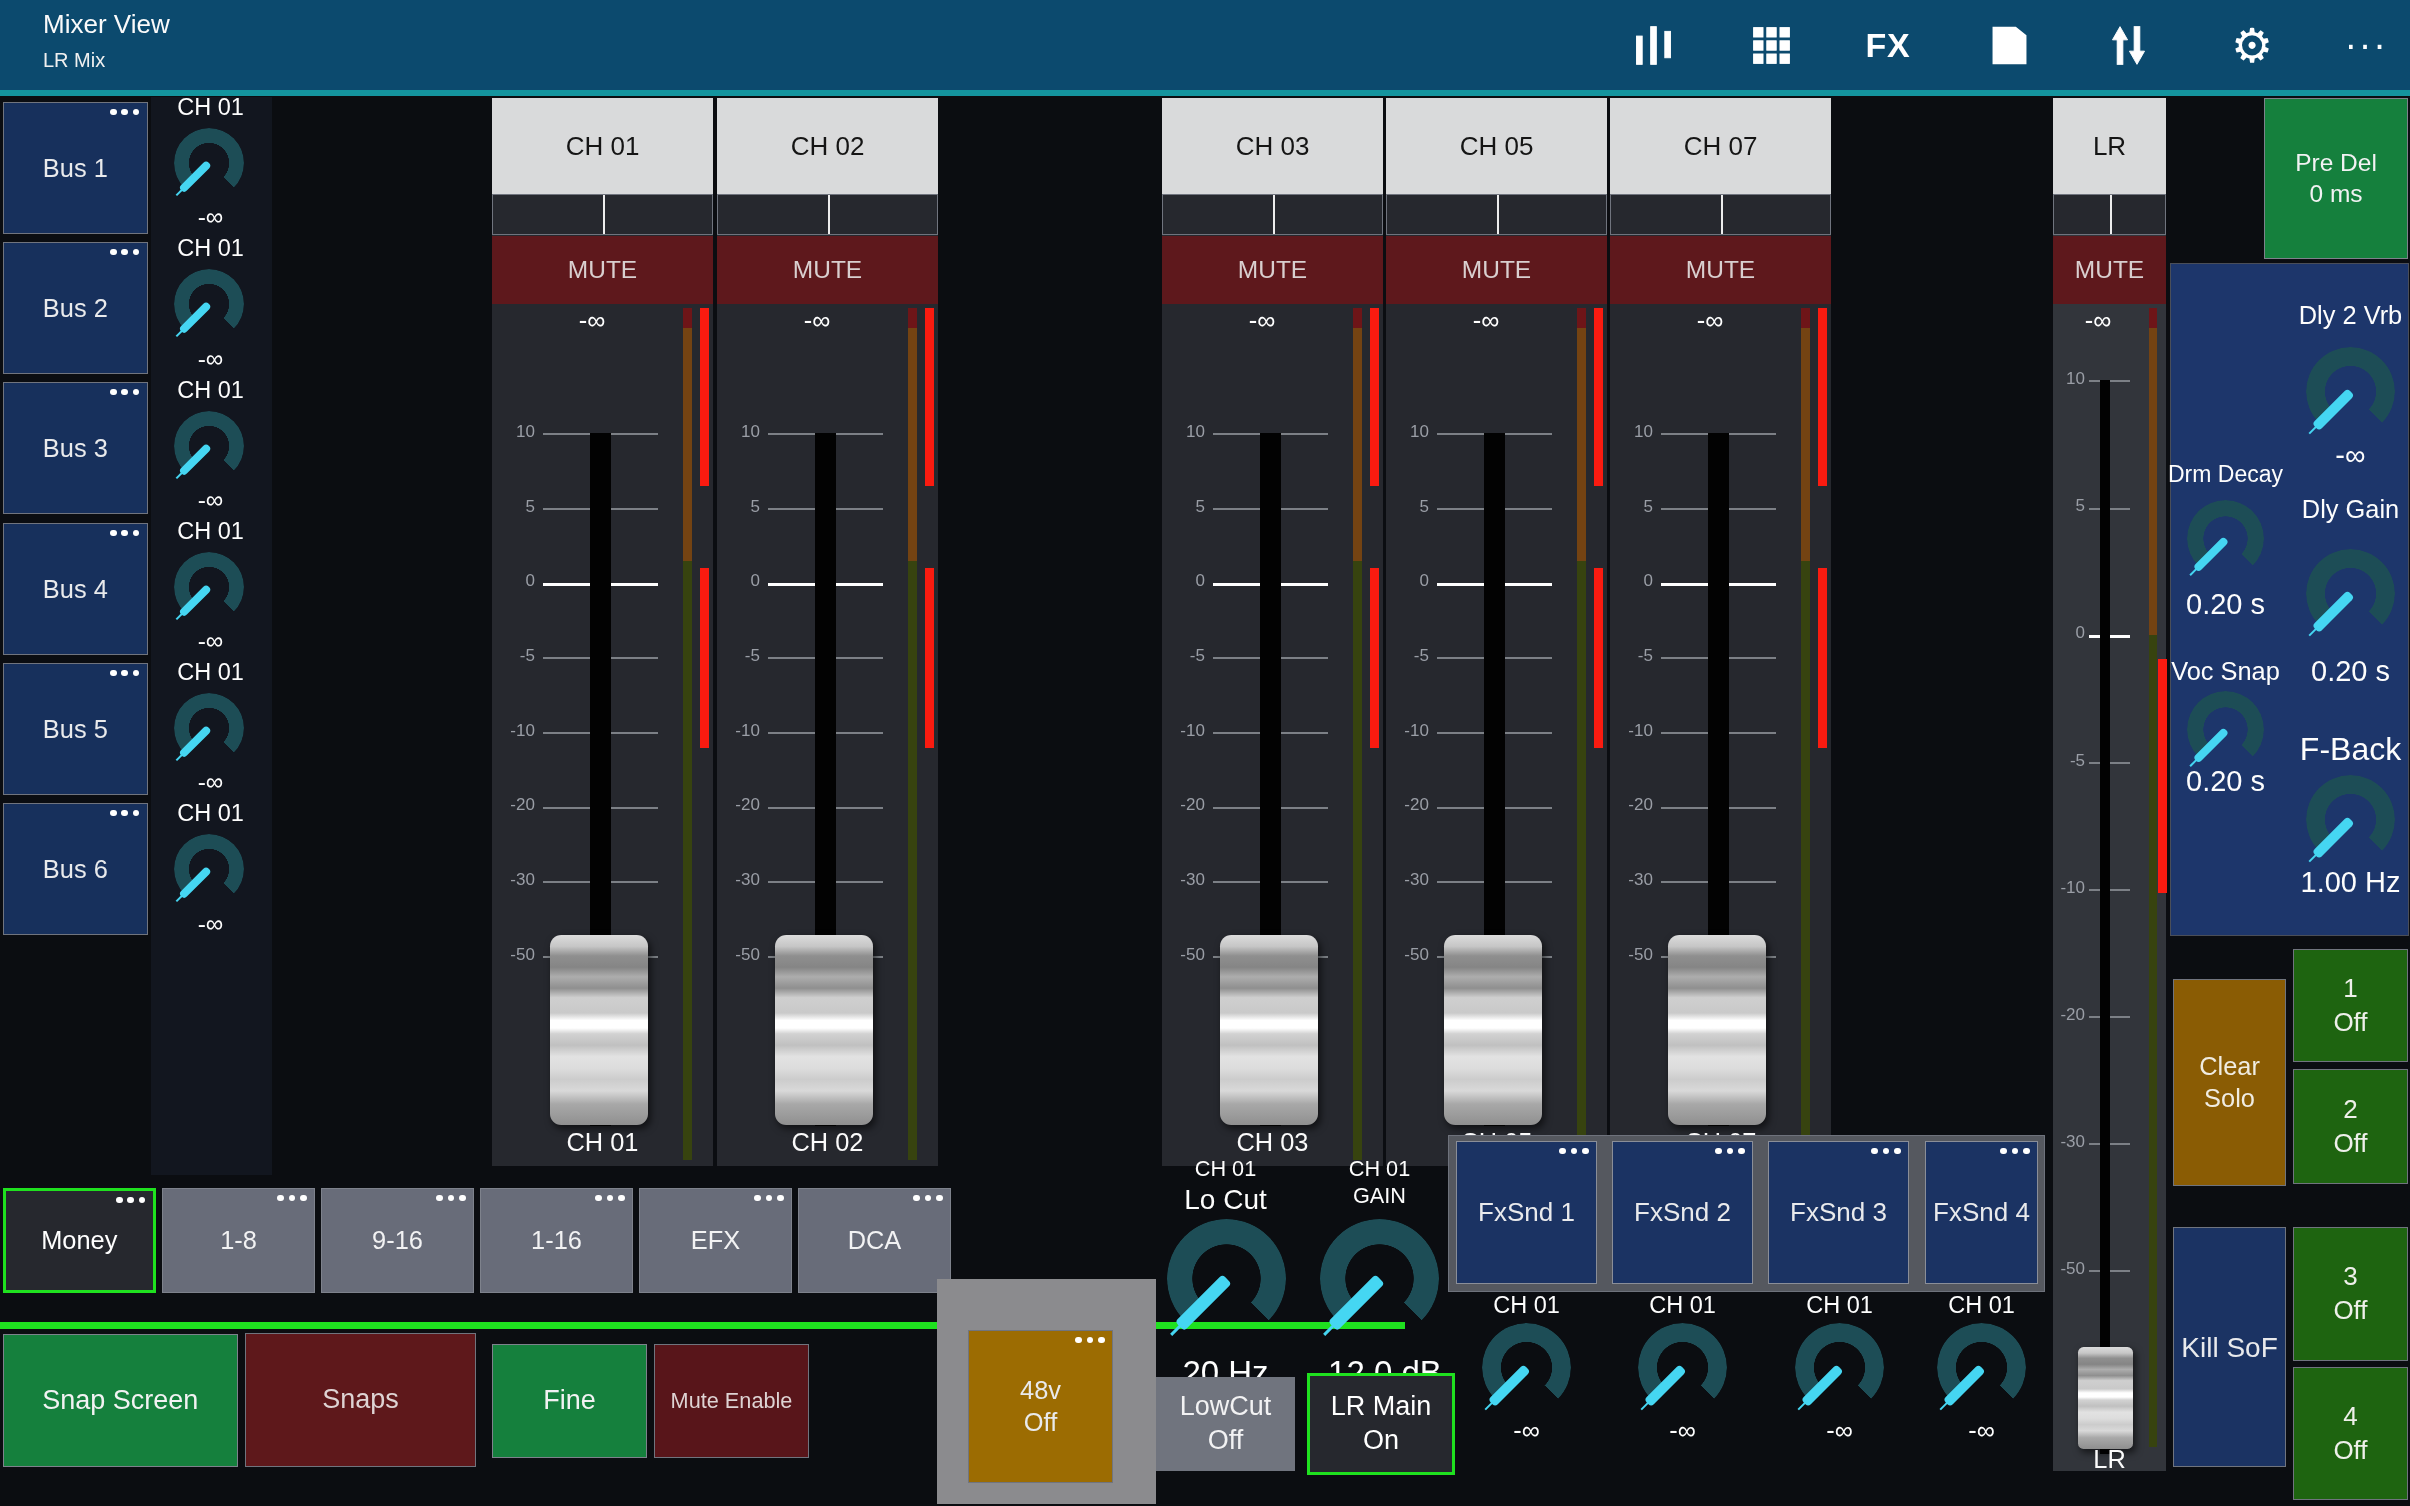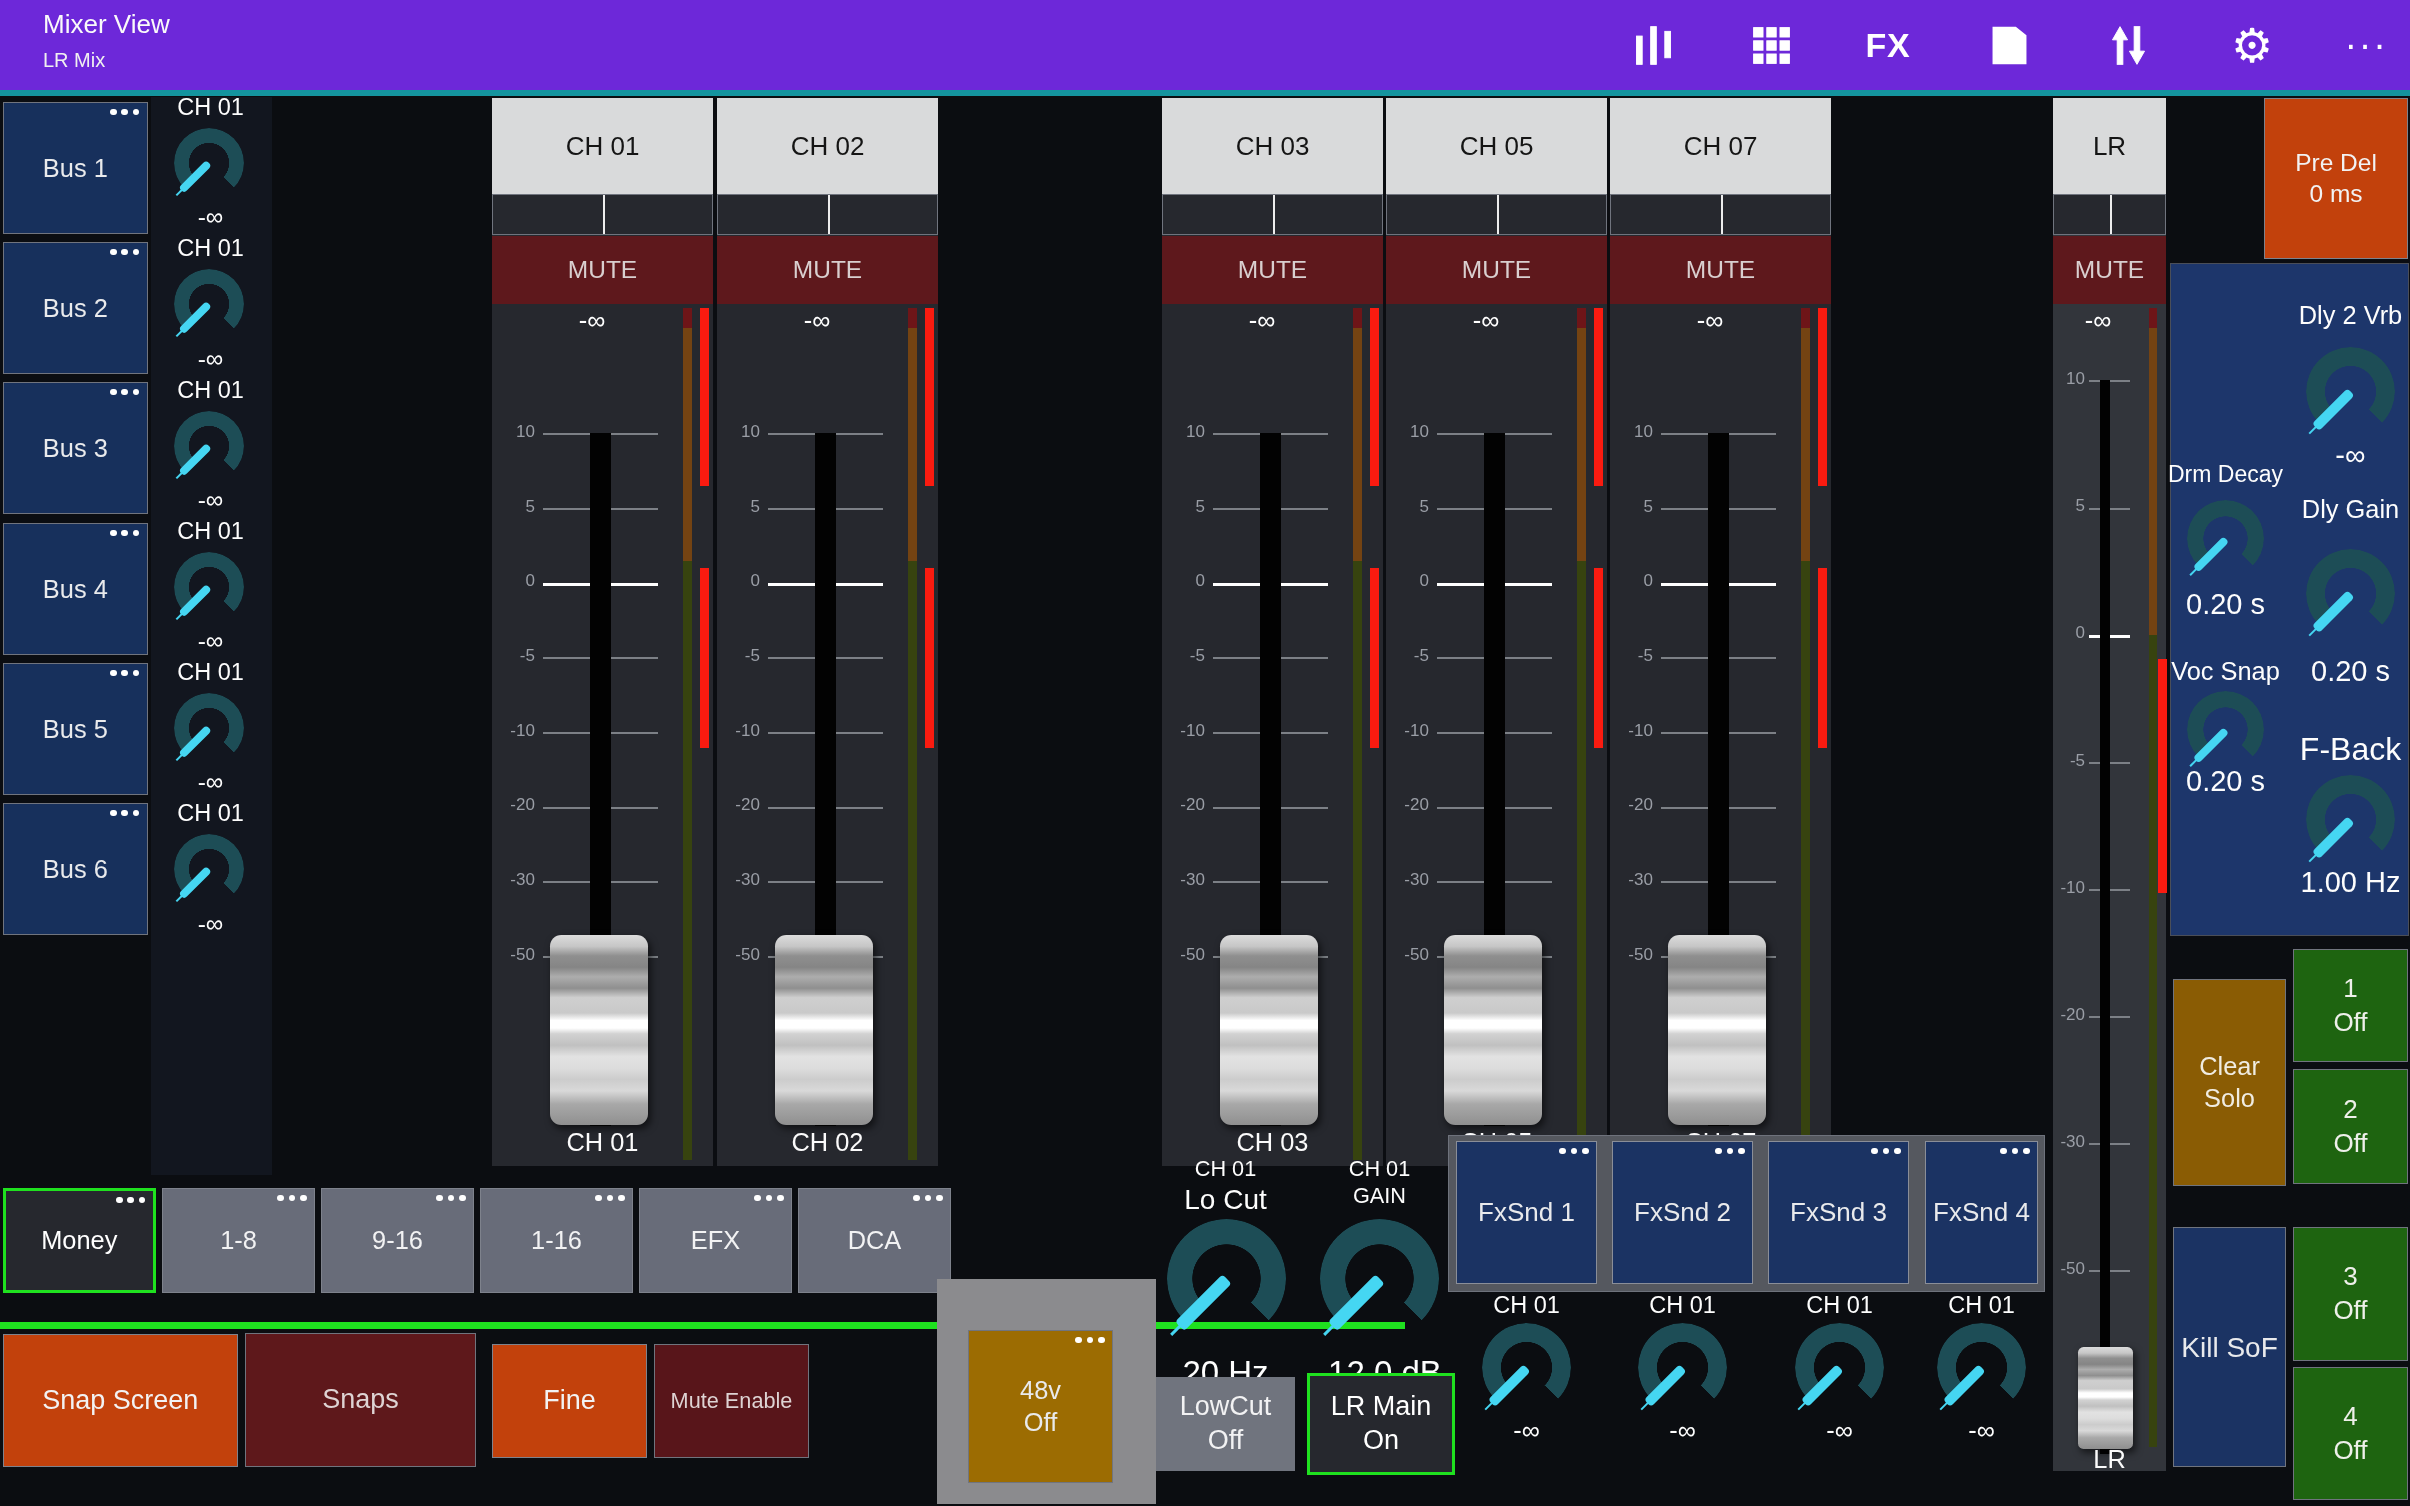--- a/index.html
+++ b/index.html
@@ -1,33 +1,33 @@
 <!DOCTYPE html>
 <html style="font-size:15px"><head>
 <meta charset="utf-8">
 <style>
   html,body{margin:0;padding:0;background:#000;}
   #app{position:relative;width:2411px;height:1507px;background:#0b0d11;overflow:hidden;
        font-family:"Liberation Sans", sans-serif;color:#e9eaec;}
   .abs{position:absolute;}
   .flexc{display:flex;align-items:center;justify-content:center;text-align:center;}
   
-  #topbar{left:0;top:0;width:2411px;height:90px;background:#6d28d9;}
+  #topbar{left:0;top:0;width:2411px;height:90px;background:#0c4a6e;}
   #topline{left:0;top:90px;width:2411px;height:5.6px;background:#14949e;}
   .title{left:43px;top:9.4px;font-size:26px;color:#fafafa;}
   .subtitle{left:43px;top:49px;font-size:20px;color:#f0f0f0;}
   .tb-icon{top:0;height:90px;width:104px;display:flex;align-items:center;justify-content:center;color:#fff;}
   .tb-icon svg{fill:#fff;stroke:#fff;}
   .fx-label{font-size:34px;font-weight:bold;letter-spacing:0.9px;}
   .more-label{font-size:38px;letter-spacing:3.8px;padding-bottom:17px;}
   .gear-glyph{font-size:47px;}
   
   .btn{display:flex;flex-direction:column;align-items:center;justify-content:center;text-align:center;
        box-sizing:border-box;line-height:1.25;}
-  .graybtn{background:#c2410c;border:0.9px solid #7e828c;color:#f2f2f3;}
+  .graybtn{background:#15803d;border:0.9px solid #7e828c;color:#f2f2f3;}
   .dots{position:absolute;top:5.6px;right:7.5px;display:flex;gap:4.7px;}
   .dot{width:6.6px;height:6.6px;border-radius:50%;background:#fff;}
   
   .knobwrap{position:absolute;}
   .kring{position:absolute;left:0;top:0;width:100%;height:100%;border-radius:50%;
      background:conic-gradient(from 225deg,#1d4d56 0 270deg,transparent 270deg 360deg);
      -webkit-mask:radial-gradient(circle closest-side,transparent 57%,#000 58%);
      mask:radial-gradient(circle closest-side,transparent 57%,#000 58%);}
   .kptr{position:absolute;left:50%;top:50%;width:56%;height:11%;border-radius:3.8px;
      background:#45d6f2;transform-origin:0 50%;transform:translateY(-50%) rotate(135deg);}

